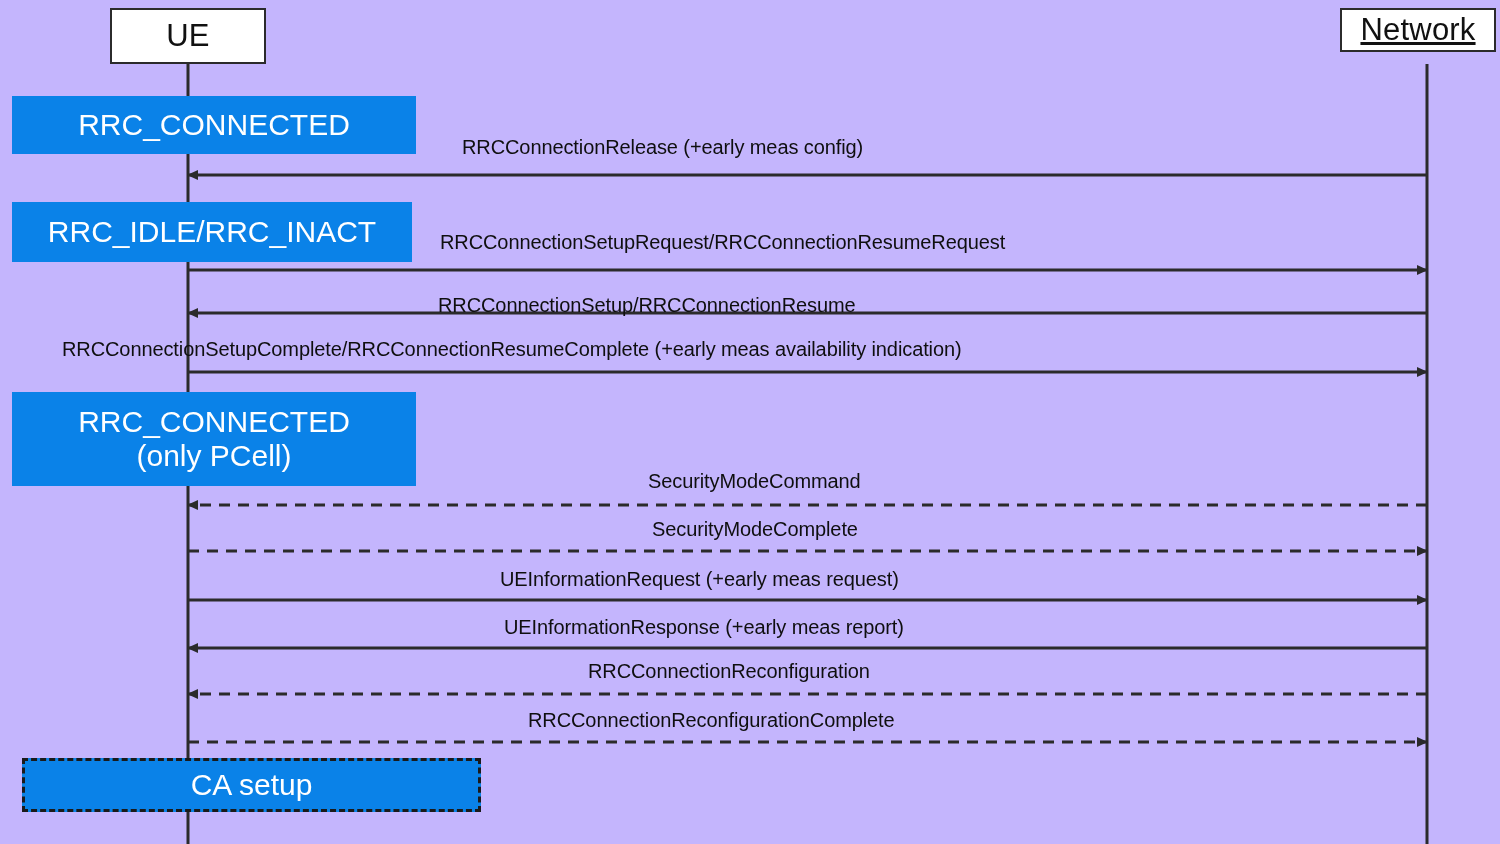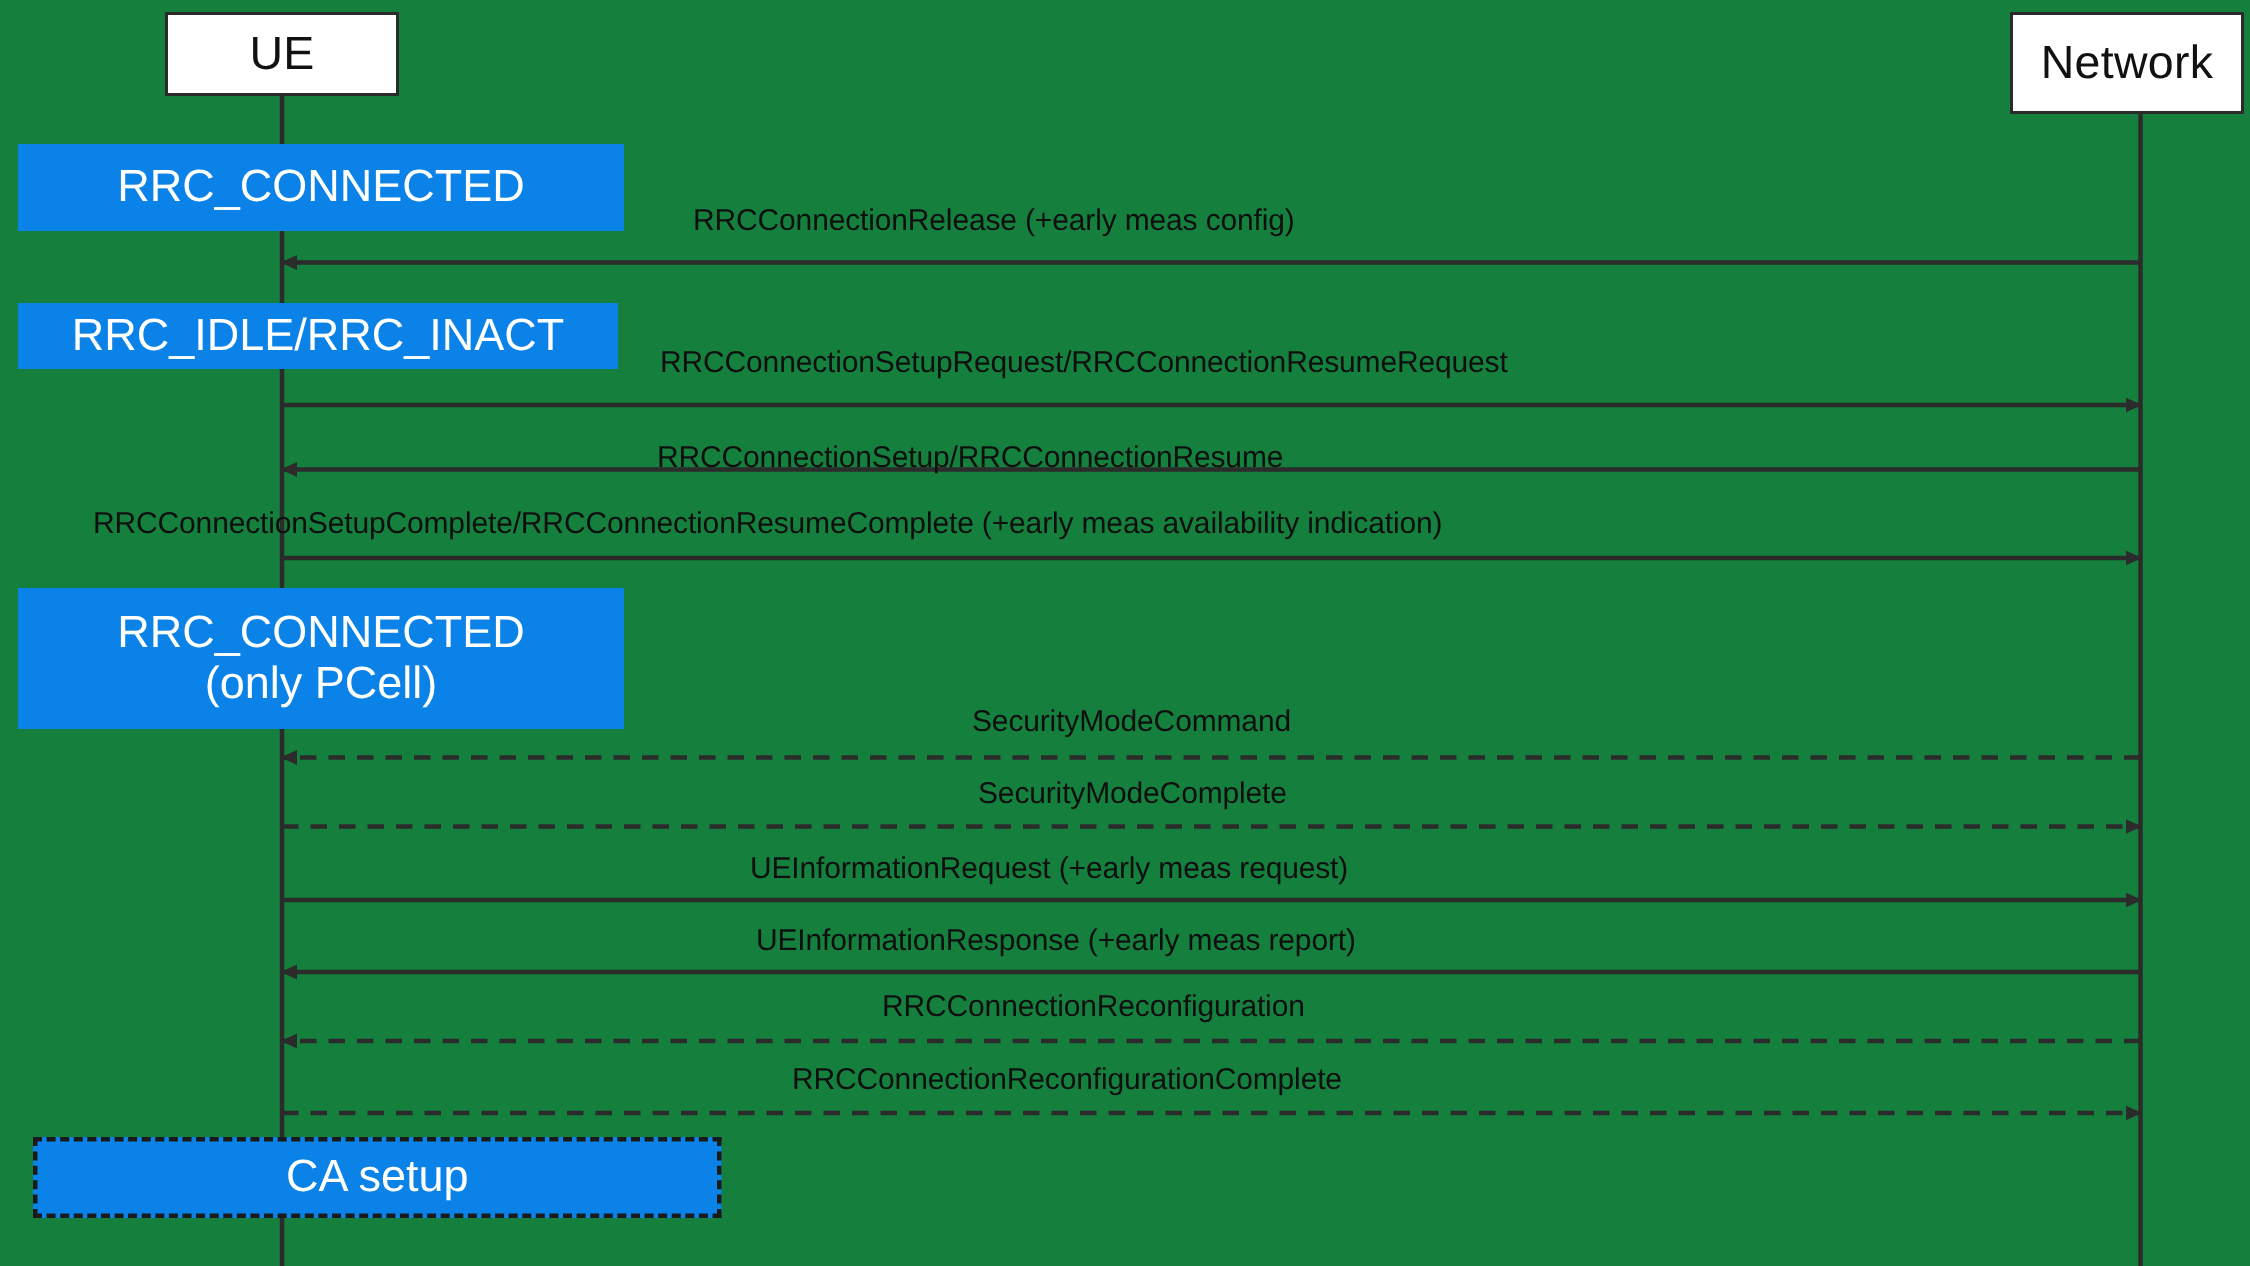--- a/index.html
+++ b/index.html
@@ -7,21 +7,21 @@
     padding: 0;
     background: #ffffff;
   }
   body {
     font-family: "Liberation Sans", sans-serif;
   }
   #diagram {
     position: relative;
     width: 1500px;
     height: 844px;
-    background: #15803d;
+    background: #c4b5fd;
     overflow: hidden;
   }
   #svg-layer {
     position: absolute;
     left: 0;
     top: 0;
     width: 1500px;
     height: 844px;
   }
   .actor-box {
@@ -95,29 +95,29 @@
         <line x1="1427" x2="188" y1="648" y2="648" stroke="#2b2b2b" stroke-width="3" marker-end="url(#arrow-left)"></line>
         <line x1="1427" x2="188" y1="694" y2="694" stroke="#2b2b2b" stroke-width="3" stroke-dasharray="11,8" marker-end="url(#arrow-left)"></line>
         <line x1="188" x2="1427" y1="742" y2="742" stroke="#2b2b2b" stroke-width="3" stroke-dasharray="11,8" marker-end="url(#arrow-right)"></line>
       </g>
   </svg>
 
   <div class="actor-box" style="left:110px; top:8px; width:156px; height:56px;">
     <span>UE</span>
   </div>
 
-  <div class="actor-box" style="left:1340px; top:8px; width:156px; height:68px;">
+  <div class="actor-box" style="left:1340px; top:8px; width:156px; height:44px;text-decoration:underline;">
     <span>Network</span>
   </div>
 
   <div class="state-box" style="left:12px; top:96px; width:404px; height:58px;">
     <span>RRC_CONNECTED</span>
   </div>
 
-  <div class="state-box" style="left:12px; top:202px; width:400px; height:44px;">
+  <div class="state-box" style="left:12px; top:202px; width:400px; height:60px;">
     <span>RRC_IDLE/RRC_INACT</span>
   </div>
 
   <div class="state-box" style="left:12px; top:392px; width:404px; height:94px;">
     <span>RRC_CONNECTED</span>
     <span class="line2">(only PCell)</span>
   </div>
 
   <div class="state-box dashed" style="left:22px; top:758px; width:459px; height:54px;">
     <span>CA setup</span>

